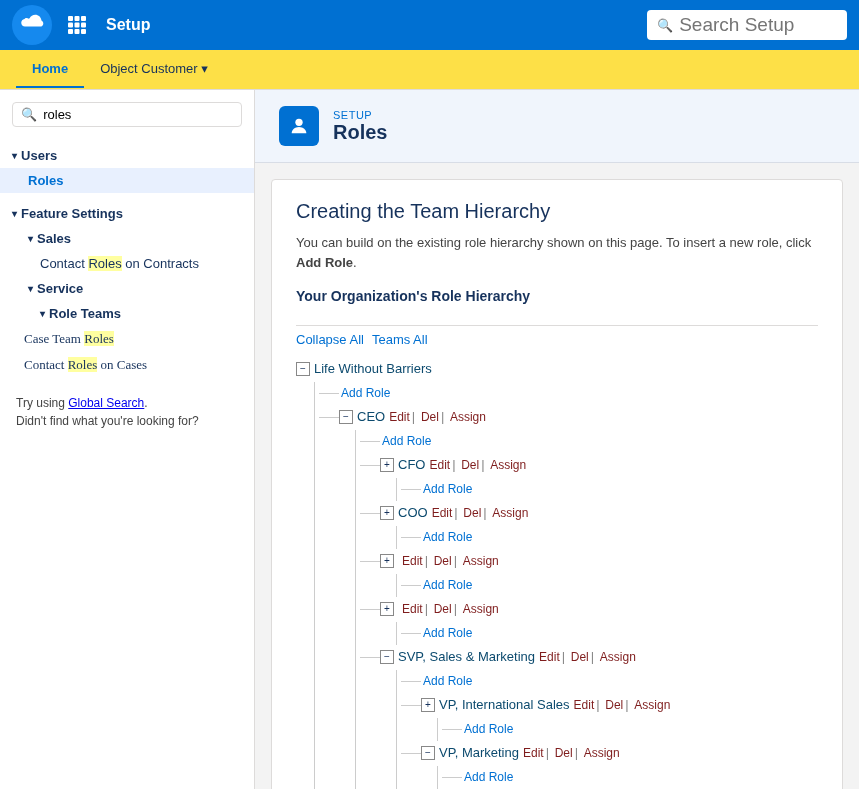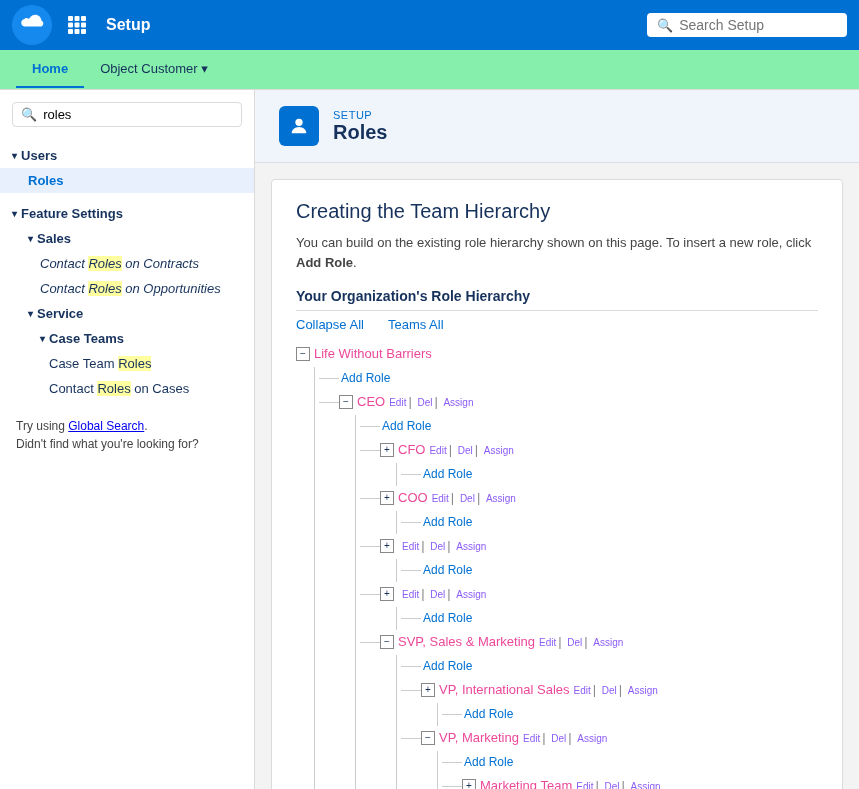--- a/index.html
+++ b/index.html
@@ -46,29 +46,29 @@
       align-items: center;
       background: white;
       border-radius: 4px;
       padding: 4px 10px;
       width: 200px;
       gap: 6px;
     }
     .search-bar input {
       border: none;
       outline: none;
-      font-size: 14px;
+      font-size: 19px;
       width: 100%;
       color: #333;
     }
     .search-icon-top { color: #666; font-size: 13px; }
 
     
     .tab-bar {
-      background: #86efac;
+      background: #fde047;
       display: flex;
       align-items: center;
       border-bottom: 1px solid #dddbda;
       padding: 0 16px;
       height: 40px;
     }
     .tab {
       padding: 10px 16px;
       cursor: pointer;
       font-size: 13px;
@@ -125,22 +125,22 @@
       font-size: 13px;
       color: #16325c;
       gap: 4px;
     }
     .sidebar-item.active {
       background: #e8f0fe;
       font-weight: 600;
       color: #0070d2;
     }
     .sidebar-item.indented-1 { padding-left: 28px; }
-    .sidebar-item.indented-2 { padding-left: 40px; font-style: italic; }
-    .sidebar-item.indented-3 { padding-left: 49px; }
+    .sidebar-item.indented-2 { padding-left: 40px; }
+    .sidebar-item.indented-3 { padding-left: 24px; font-family: Liberation Serif, serif; }
     .sidebar-header {
       display: flex;
       align-items: center;
       padding: 5px 12px;
       font-size: 13px;
       font-weight: 600;
       color: #16325c;
       cursor: pointer;
       gap: 4px;
     }
@@ -206,26 +206,26 @@
       line-height: 1.5;
     }
     .bold { font-weight: bold; }
 
     
     .org-section-title {
       font-size: 14px;
       font-weight: 600;
       color: #16325c;
       margin-bottom: 6px;
-      padding-bottom: 6px;
+      padding-bottom: 21px;
       border-bottom: 1px solid #dddbda;
     }
     .collapse-expand-bar {
       display: flex;
-      gap: 24px;
+      gap: 8px;
       margin-bottom: 10px;
       font-size: 13px;
     }
     .collapse-expand-bar a {
       color: #0070d2;
       text-decoration: none;
       cursor: pointer;
     }
 
     
@@ -244,31 +244,31 @@
       width: 14px;
       height: 14px;
       border: 1px solid #888;
       cursor: pointer;
       margin-right: 4px;
       background: white;
       font-size: 10px;
       flex-shrink: 0;
     }
     .role-name {
-      color: #ec4899;
+      color: #0c4a6e;
       text-decoration: none;
       font-weight: 500;
       cursor: pointer;
     }
     .action-links { color: #444; margin-left: 4px; }
     .action-links a {
-      color: #8b5cf6;
+      color: #7f1d1d;
       text-decoration: none;
       cursor: pointer;
-      font-size: 10px;
+      font-size: 12px;
     }
     .action-sep { color: #888; margin: 0 2px; }
     .add-role-link {
       color: #0070d2;
       text-decoration: none;
       cursor: pointer;
       font-size: 12px;
       margin-left: 2px;
     }
   </style>
@@ -330,32 +330,29 @@
         <span>Feature Settings</span>
       </div>
 
       <div class="sidebar-header indented-1" style="padding-left:28px;">
         <span class="chevron">▾</span>
         <span>Sales</span>
       </div>
       <div class="sidebar-item indented-2">
         <span>Contact <span class="highlight">Roles</span> on Contracts</span>
       </div>
-      <div class="sidebar-item indented-2">
-        <span>Contact <span class="highlight">Roles</span> on Opportunities</span>
-      </div>
 
       <div class="sidebar-header indented-1" style="padding-left:28px;">
         <span class="chevron">▾</span>
         <span>Service</span>
       </div>
 
       <div class="sidebar-header" style="padding-left:40px;">
         <span class="chevron">▾</span>
-        <span>Case Teams</span>
+        <span>Role Teams</span>
       </div>
       <div class="sidebar-item indented-3">
         <span>Case Team <span class="highlight">Roles</span></span>
       </div>
       <div class="sidebar-item indented-3">
         <span>Contact <span class="highlight">Roles</span> on Cases</span>
       </div>
     </div>
 
     <div class="sidebar-not-found">

